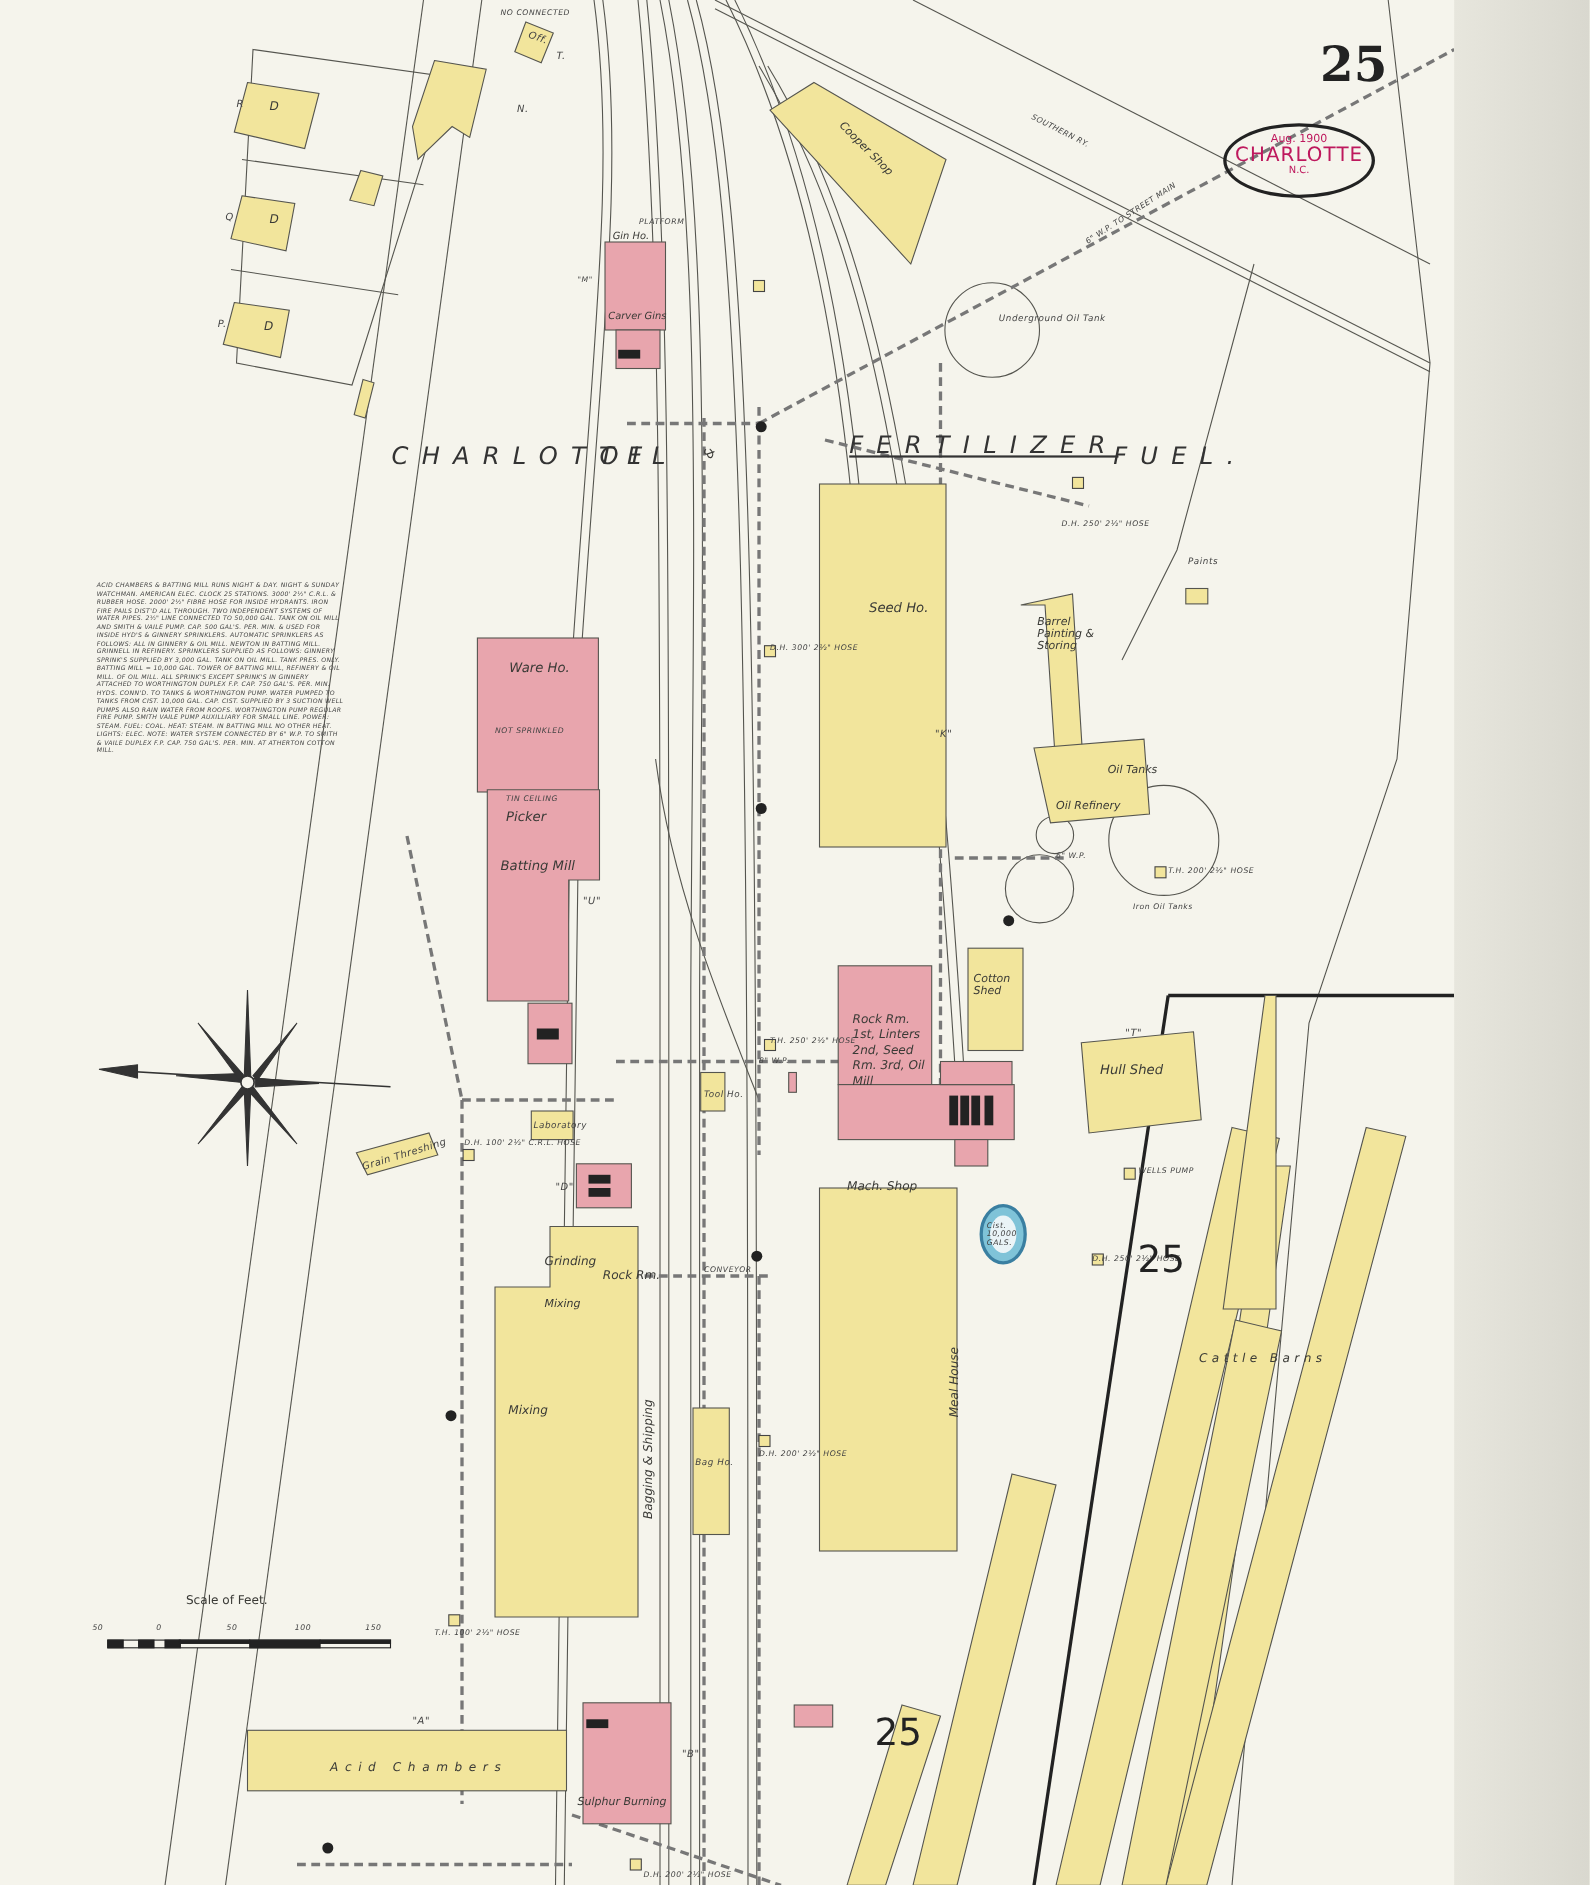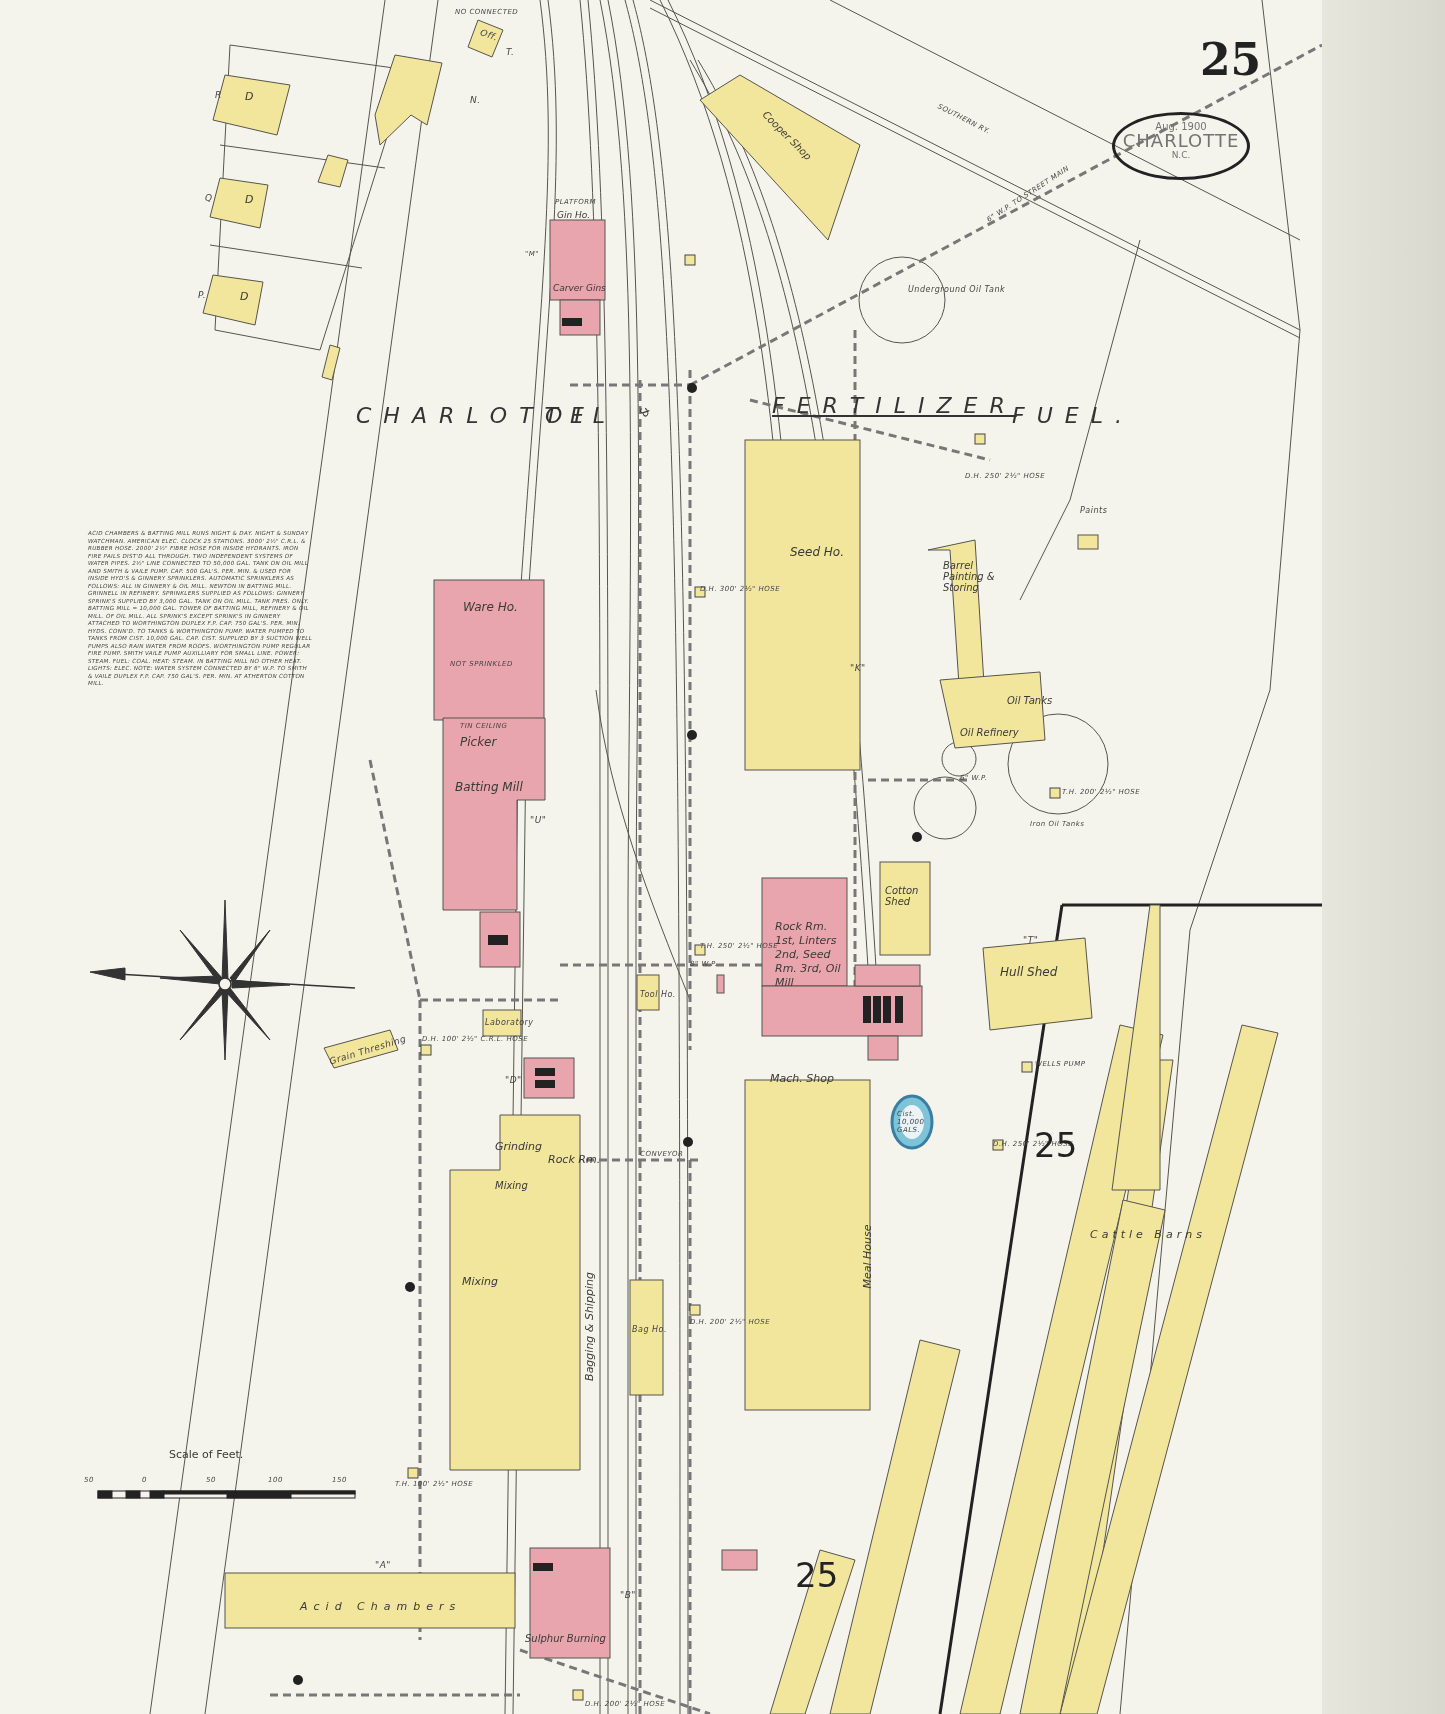--- a/index.html
+++ b/index.html
@@ -5,21 +5,21 @@
   html,body{margin:0;padding:0;background:#f4f3ea;}
   body{width:1445px;height:1714px;position:relative;overflow:hidden;font-family:"DejaVu Sans",sans-serif;}
   #sheet{position:absolute;left:0;top:0;width:1322px;height:1714px;background:#f5f4ec;}
   #edge{position:absolute;left:1322px;top:0;width:123px;height:1714px;background:linear-gradient(90deg,#e7e6dd,#d9d8cf);}
   svg{position:absolute;left:0;top:0;}
   .lbl{position:absolute;font-family:"DejaVu Sans",sans-serif;color:#3a3a36;font-style:italic;white-space:nowrap;}
   .tiny{font-size:7px;font-style:italic;letter-spacing:.5px;color:#444;}
   .big{font-size:22px;letter-spacing:12px;font-style:italic;color:#333;}
   .med{font-size:12px;}
   .sheetno{position:absolute;left:1200px;top:34px;font-family:"DejaVu Serif",serif;font-weight:bold;font-size:44px;color:#222;}
-  .cartouche{position:absolute;left:1112px;top:112px;width:132px;height:62px;border:3px solid #222;border-radius:50%;text-align:center;font-family:"DejaVu Sans",sans-serif;color:#737373;}
+  .cartouche{position:absolute;left:1112px;top:112px;width:132px;height:62px;border:3px solid #222;border-radius:50%;text-align:center;font-family:"DejaVu Sans",sans-serif;color:#be185d;}
   .cartouche .d{font-size:10px;margin-top:6px;}
   .cartouche .c{font-size:18px;letter-spacing:1px;line-height:18px;}
   .cartouche .s{font-size:9px;}
   .notes{position:absolute;left:88px;top:530px;width:225px;font-size:5.6px;line-height:7.5px;font-style:italic;color:#444;letter-spacing:.3px;}
   .scale{position:absolute;left:84px;top:1448px;}
   .blocknum{position:absolute;font-size:34px;color:#222;font-family:"DejaVu Sans",sans-serif;}
 </style>
 </head>
 <body>
 
@@ -224,21 +224,21 @@
 <div class="lbl tiny" style="left:506px;top:47px;font-size:9px;">T.</div>
 <div class="lbl" style="left:245px;top:90px;font-size:11px;">D</div>
 <div class="lbl" style="left:245px;top:193px;font-size:11px;">D</div>
 <div class="lbl" style="left:240px;top:290px;font-size:11px;">D</div>
 <div class="lbl tiny" style="left:215px;top:90px;font-size:9px;">R</div>
 <div class="lbl tiny" style="left:205px;top:193px;font-size:9px;">Q</div>
 <div class="lbl tiny" style="left:198px;top:290px;font-size:9px;">P.</div>
 <div class="lbl tiny" style="left:470px;top:95px;font-size:9px;">N.</div>
 
 <div class="lbl" style="left:557px;top:210px;font-size:9px;">Gin Ho.</div>
-<div class="lbl tiny" style="left:555px;top:198px;">PLATFORM</div>
+<div class="lbl tiny" style="left:581px;top:198px;">PLATFORM</div>
 <div class="lbl" style="left:553px;top:283px;font-size:9px;">Carver Gins</div>
 <div class="lbl tiny" style="left:525px;top:250px;">"M"</div>
 
 <div class="lbl" style="left:755px;top:130px;font-size:10px;transform:rotate(45deg);">Cooper Shop</div>
 <div class="lbl tiny" style="left:872px;top:285px;font-size:8px;padding-left:36px;">Underground Oil Tank</div>
 
 <div class="lbl" style="left:463px;top:600px;font-size:12px;">Ware Ho.</div>
 <div class="lbl tiny" style="left:450px;top:660px;">NOT SPRINKLED</div>
 <div class="lbl" style="left:460px;top:735px;font-size:12px;">Picker</div>
 <div class="lbl tiny" style="left:460px;top:722px;">TIN CEILING</div>

